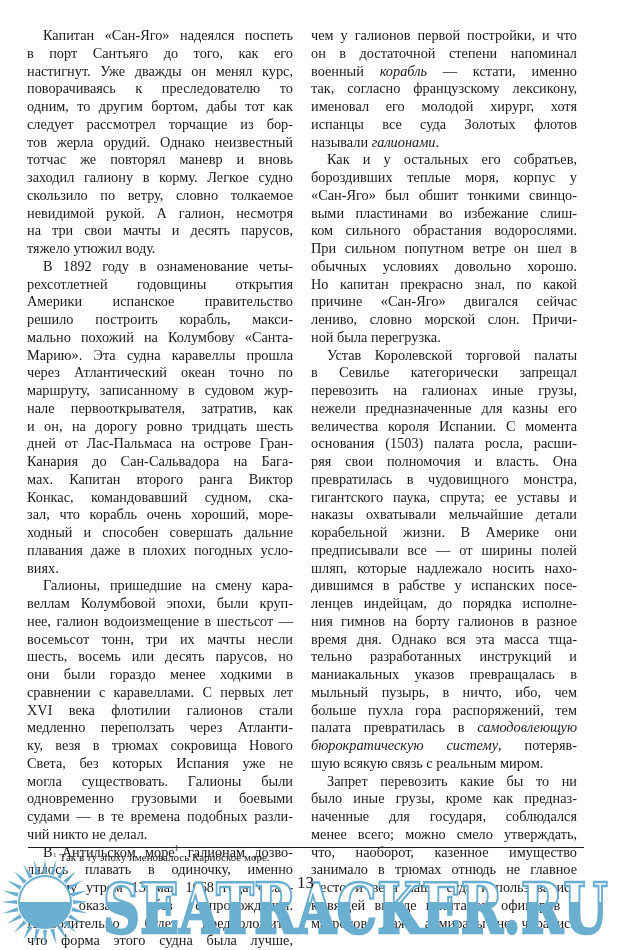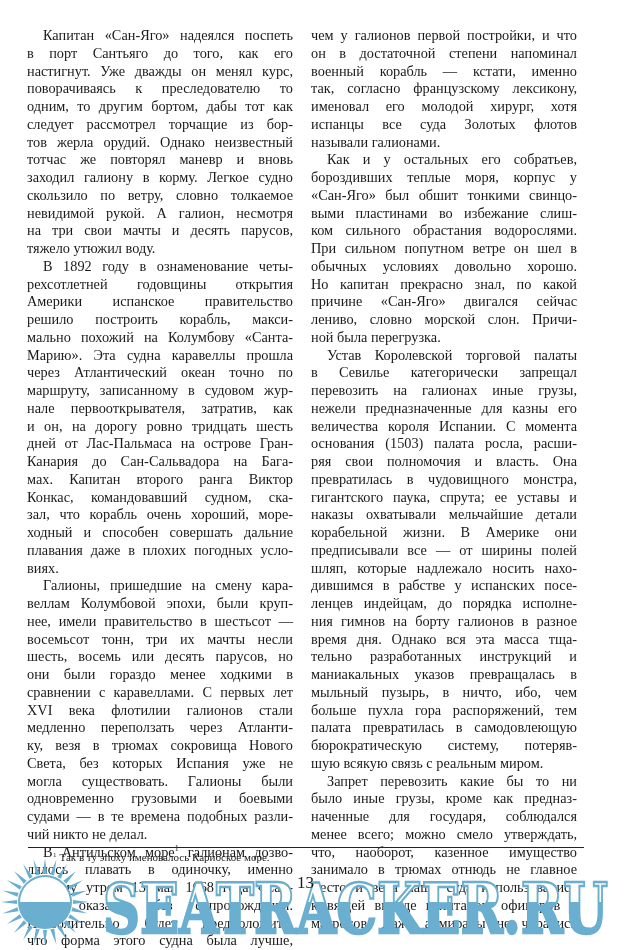--- a/index.html
+++ b/index.html
@@ -16,21 +16,21 @@
     }
     .col-left { left: 27px; }
     .col-right { left: 311px; }
     .line {
       display: block; white-space: nowrap;
       text-align: justify; text-align-last: justify;
       height: 17.75px; overflow: visible;
     }
     .line.last { text-align-last: left; }
     .line.indent { padding-left: 16px; }
-    .it { }
+    .it { font-style: italic; }
     sup.fn { font-size: 8px; vertical-align: 6px; line-height: 0; }
     .rule {
       position: absolute; left: 28px; top: 847px; width: 556px; height: 0;
       border-top: 1.4px solid #222;
     }
     .footnote {
       position: absolute; left: 53px; top: 851px;
       font-size: 11px; line-height: 13px; white-space: nowrap;
     }
     .footnote sup { font-size: 7px; vertical-align: 4px; line-height: 0; margin-right: 3px; }
@@ -71,21 +71,21 @@
       <span class="line"><span>дней от Лас-Пальмаса на острове Гран-</span></span>
       <span class="line"><span>Канария до Сан-Сальвадора на Бага-</span></span>
       <span class="line"><span>мах. Капитан второго ранга Виктор</span></span>
       <span class="line"><span>Конкас, командовавший судном, ска-</span></span>
       <span class="line"><span>зал, что корабль очень хороший, море-</span></span>
       <span class="line"><span>ходный и способен совершать дальние</span></span>
       <span class="line"><span>плавания даже в плохих погодных усло-</span></span>
       <span class="line last"><span>виях.</span></span>
       <span class="line indent"><span>Галионы, пришедшие на смену кара-</span></span>
       <span class="line"><span>веллам Колумбовой эпохи, были круп-</span></span>
-      <span class="line"><span>нее, имели правительство в шестьсот —</span></span>
+      <span class="line"><span>нее, галион водоизмещение в шестьсот —</span></span>
       <span class="line"><span>восемьсот тонн, три их мачты несли</span></span>
       <span class="line"><span>шесть, восемь или десять парусов, но</span></span>
       <span class="line"><span>они были гораздо менее ходкими в</span></span>
       <span class="line"><span>сравнении с каравеллами. С первых лет</span></span>
       <span class="line"><span>XVI века флотилии галионов стали</span></span>
       <span class="line"><span>медленно переползать через Атланти-</span></span>
       <span class="line"><span>ку, везя в трюмах сокровища Нового</span></span>
       <span class="line"><span>Света, без которых Испания уже не</span></span>
       <span class="line"><span>могла существовать. Галионы были</span></span>
       <span class="line"><span>одновременно грузовыми и боевыми</span></span>

